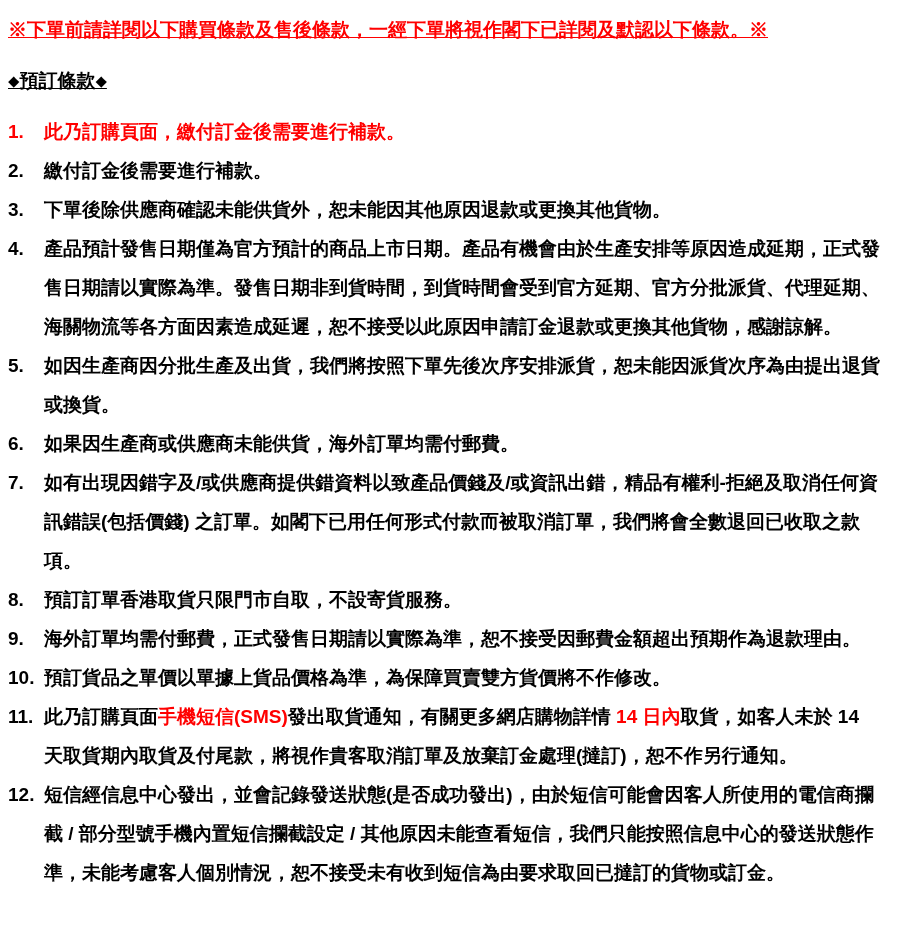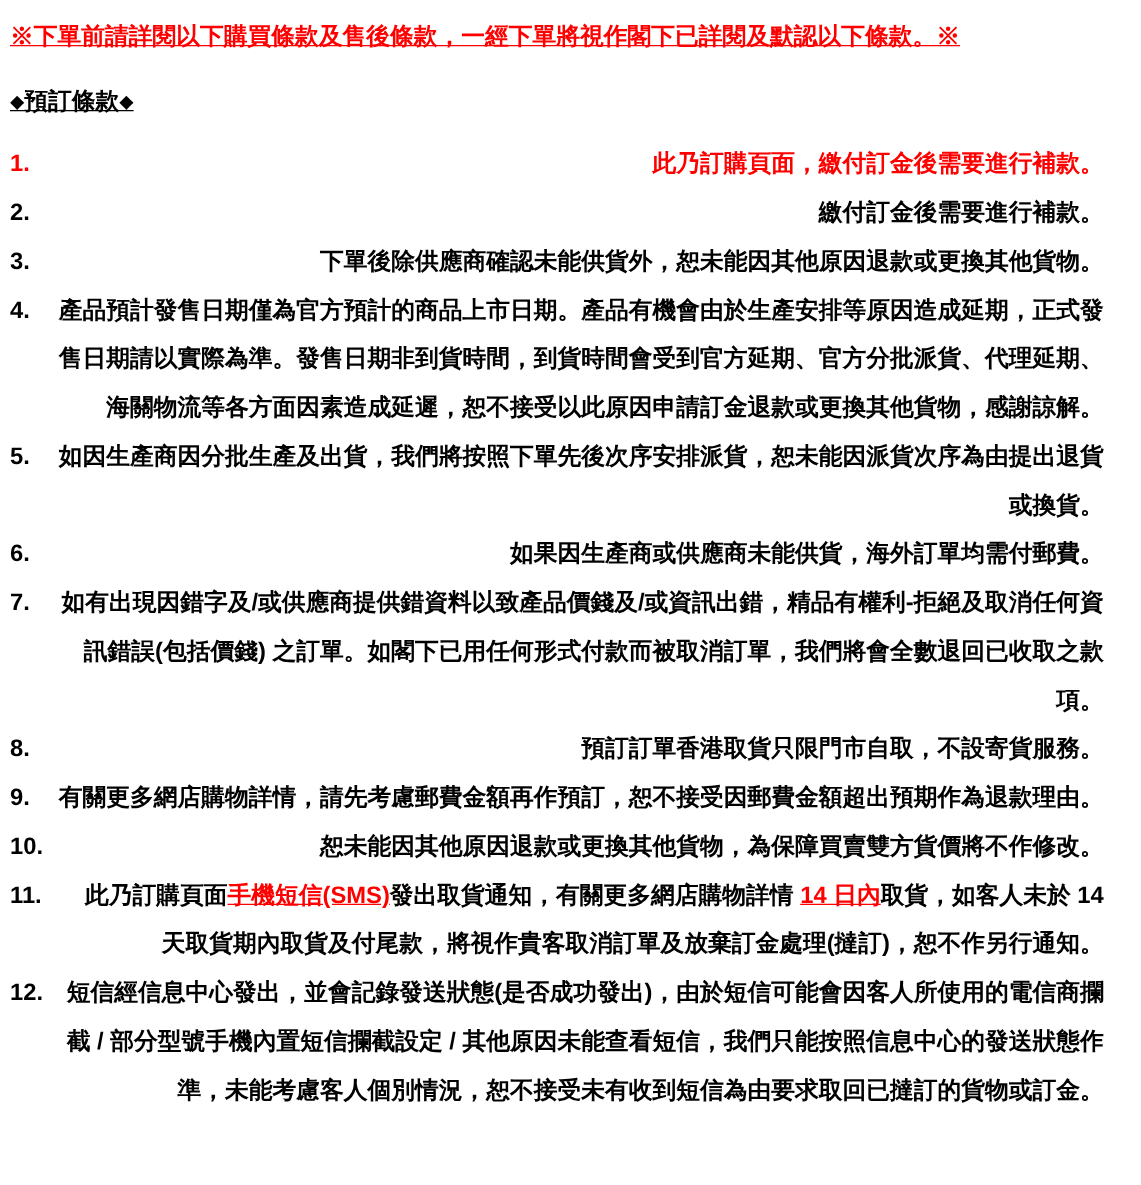--- a/index.html
+++ b/index.html
@@ -41,28 +41,26 @@
     display: flex;
     align-items: flex-start;
   }
   .term-item .num {
     flex: 0 0 36px;
     width: 36px;
   }
   .term-item .body {
     flex: 1 1 auto;
     min-width: 0;
-    text-align: right;
   }
   .term-item.red {
     color: #ff0000;
   }
   .seg-red-underline {
     color: #ff0000;
-    text-decoration: underline;
   }
   a.seg-link {
     color: #0000ee;
     text-decoration: underline;
     cursor: pointer;
   }
 </style>
 </head>
 <body>
 
@@ -101,25 +99,25 @@
       <li class="term-item">
         <span class="num">7.</span>
         <span class="body"><span>如有出現因錯字及/或供應商提供錯資料以致產品價錢及/或資訊出錯，精品有權利-拒絕及取消任何資訊錯誤(包括價錢) 之訂單。如閣下已用任何形式付款而被取消訂單，我們將會全數退回已收取之款項。</span></span>
       </li>
       <li class="term-item">
         <span class="num">8.</span>
         <span class="body"><span>預訂訂單香港取貨只限門市自取，不設寄貨服務。</span></span>
       </li>
       <li class="term-item">
         <span class="num">9.</span>
-        <span class="body"><span>有關更多網店購物詳情，請先考慮郵費金額再作預訂，恕不接受因郵費金額超出預期作為退款理由。</span></span>
+        <span class="body"><span>海外訂單均需付郵費，正式發售日期請以實際為準，恕不接受因郵費金額超出預期作為退款理由。</span></span>
       </li>
       <li class="term-item">
         <span class="num">10.</span>
-        <span class="body"><span>恕未能因其他原因退款或更換其他貨物，為保障買賣雙方貨價將不作修改。</span></span>
+        <span class="body"><span>預訂貨品之單價以單據上貨品價格為準，為保障買賣雙方貨價將不作修改。</span></span>
       </li>
       <li class="term-item">
         <span class="num">11.</span>
         <span class="body"><span>此乃訂購頁面</span><span class="seg-red-underline">手機短信(SMS)</span><span>發出取貨通知，有關更多網店購物詳情 </span><span class="seg-red-underline">14 日內</span><span>取貨，如客人未於 14 天取貨期內取貨及付尾款，將視作貴客取消訂單及放棄訂金處理(撻訂)，恕不作另行通知。</span></span>
       </li>
       <li class="term-item">
         <span class="num">12.</span>
         <span class="body"><span>短信經信息中心發出，並會記錄發送狀態(是否成功發出)，由於短信可能會因客人所使用的電信商攔截 / 部分型號手機內置短信攔截設定 / 其他原因未能查看短信，我們只能按照信息中心的發送狀態作準，未能考慮客人個別情況，恕不接受未有收到短信為由要求取回已撻訂的貨物或訂金。</span></span>
       </li>
     </ol>

